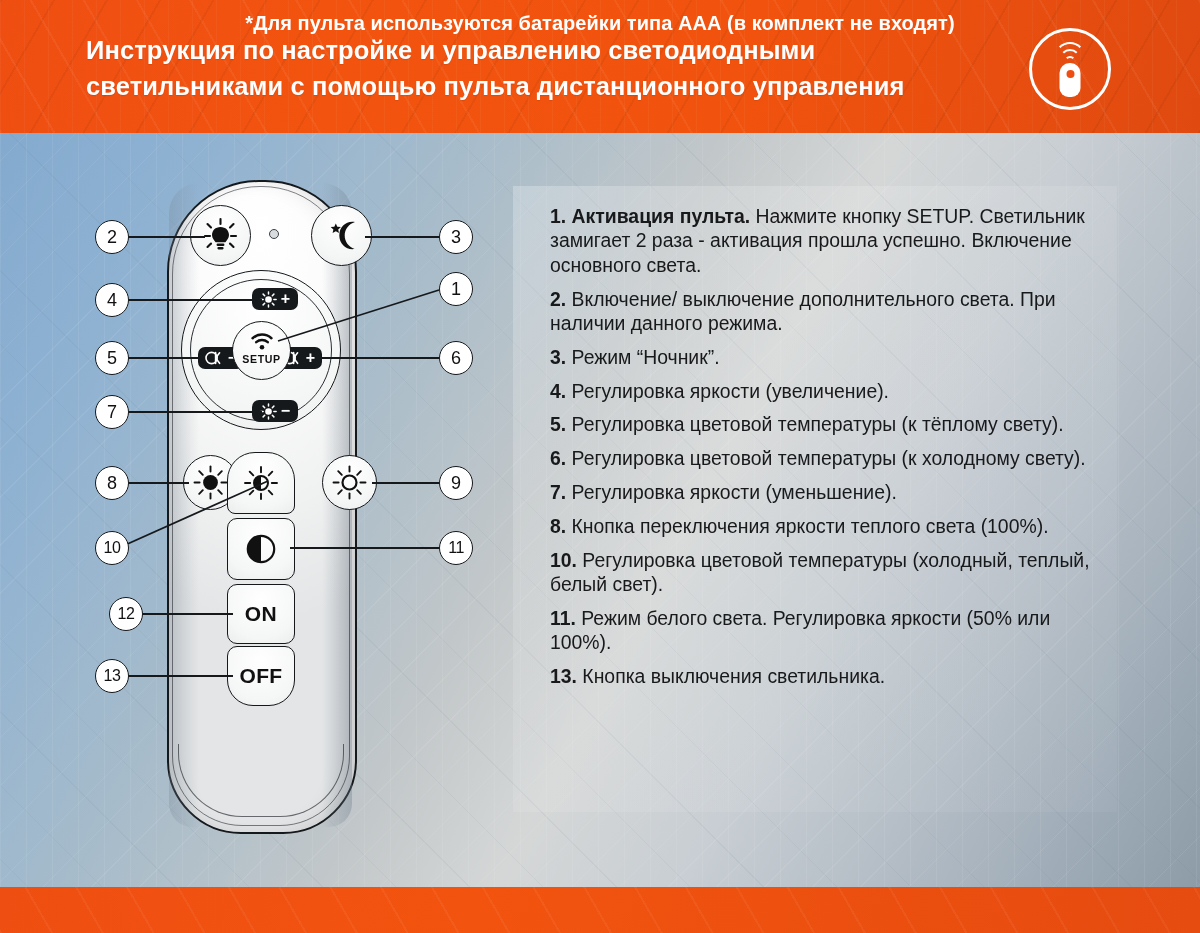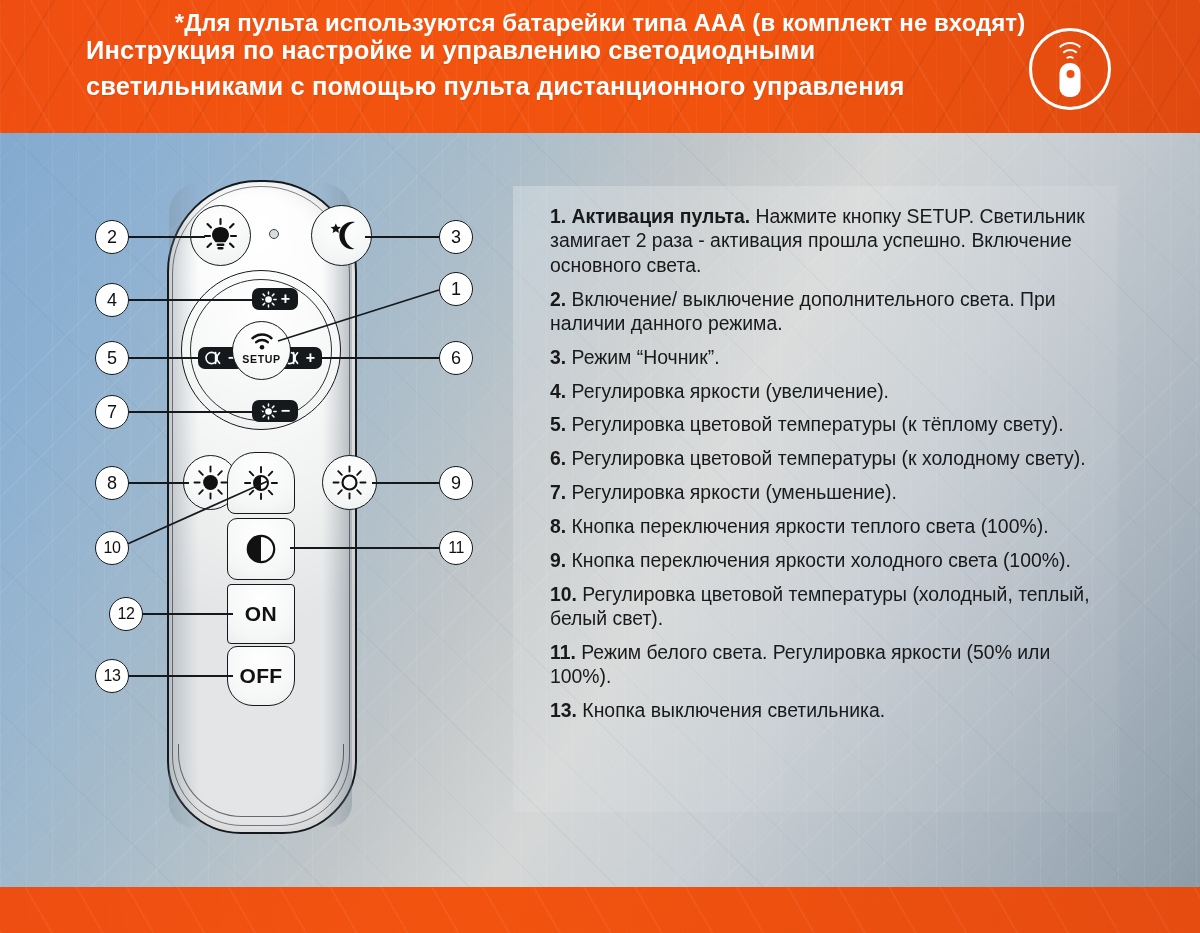--- a/index.html
+++ b/index.html
@@ -107,21 +107,21 @@
   }
   .footer-tex{
     position:absolute;inset:0;
     background-image:repeating-linear-gradient(60deg,
       rgba(255,255,255,.05) 0px, rgba(255,255,255,.05) 2px,
       rgba(0,0,0,0) 2px, rgba(0,0,0,0) 44px);
   }
   .footer-text{
     position:absolute;left:0;top:0;width:1200px;height:46px;
     display:flex;align-items:center;justify-content:center;
-    color:#fff;font-size:24px;font-weight:bold;letter-spacing:.05px;
+    color:#fff;font-size:20px;font-weight:bold;letter-spacing:.05px;
   }
 
   
   .panel{
     position:absolute;left:513px;top:186px;width:604px;height:626px;
     background:linear-gradient(135deg,rgba(255,255,255,.26),rgba(255,255,255,.10) 45%,rgba(255,255,255,.04));
   }
   .instructions{
     position:absolute;left:531px;top:204px;width:586px;
     color:#18191b;font-size:19.4px;line-height:1.255;
@@ -204,21 +204,21 @@
   }
 
   
   .sqbtn{
     position:absolute;border:1.7px solid #15191c;
     background:radial-gradient(circle at 50% 25%,#ffffff,#f5f6f6 70%,#ebecec);
     display:flex;align-items:center;justify-content:center;
   }
   .b-sun-mid{left:227px;top:452px;width:66px;height:60px;border-radius:28px 28px 8px 8px;}
   .b-contrast{left:227px;top:518px;width:66px;height:60px;border-radius:10px;}
-  .b-on{left:227px;top:584px;width:66px;height:58px;border-radius:4px;}
+  .b-on{left:227px;top:584px;width:66px;height:58px;border-radius:10px;}
   .b-off{left:227px;top:646px;width:66px;height:58px;border-radius:10px 10px 26px 26px;}
   .sq-txt{font-size:21px;font-weight:bold;color:#111;letter-spacing:.4px;}
 
   
   .badge{
     position:absolute;height:22px;border-radius:7px;background:#15191c;
     display:flex;align-items:center;justify-content:center;gap:4px;
     padding:0 6px;box-sizing:border-box;
   }
   .b-bri-plus{left:252px;top:288px;width:46px;}
@@ -287,23 +287,20 @@
       <span class="ins-num">5.</span><span> Регулировка цветовой температуры (к тёплому свету).</span>
     </div>
     <div class="ins-item">
       <span class="ins-num">6.</span><span> Регулировка цветовой температуры (к холодному свету).</span>
     </div>
     <div class="ins-item">
       <span class="ins-num">7.</span><span> Регулировка яркости (уменьшение).</span>
     </div>
     <div class="ins-item">
       <span class="ins-num">8.</span><span> Кнопка переключения яркости теплого света (100%).</span>
-    </div>
-    <div class="ins-item">
-      <span class="ins-num">9.</span><span> Кнопка переключения яркости холодного света (100%).</span>
     </div>
     <div class="ins-item">
       <span class="ins-num">10.</span><span> Регулировка цветовой температуры (холодный, теплый, белый свет).</span>
     </div>
     <div class="ins-item">
       <span class="ins-num">11.</span><span> Режим белого света. Регулировка яркости (50% или 100%).</span>
     </div>
     <div class="ins-item">
       <span class="ins-num">13.</span><span> Кнопка выключения светильника.</span>
     </div>

